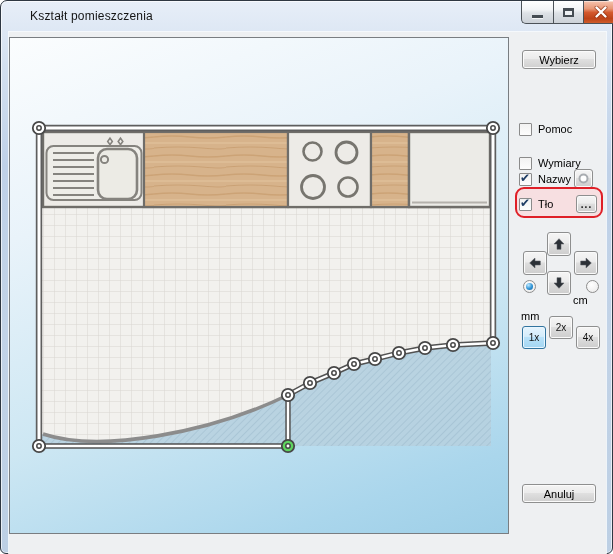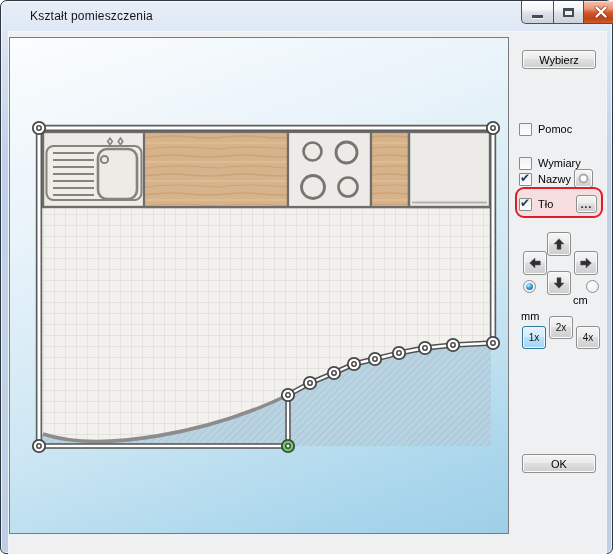--- a/index.html
+++ b/index.html
@@ -254,21 +254,21 @@
 
     <span class="radio checked" style="left:514px;top:248px;"></span>
     <span class="radio" style="left:577px;top:248px;"></span>
     <span class="unit-label" style="left:512px;margin-top:16px;">mm</span>
     <span class="unit-label" style="left:564px;">cm</span>
 
     <div class="sqbtn zoombtn selected" style="left:513px;top:294px;">1x</div>
     <div class="sqbtn zoombtn" style="left:540px;top:284px;">2x</div>
     <div class="sqbtn zoombtn" style="left:567px;top:294px;text-align:right;">4x</div>
 
-    <div class="btn" style="left:513px;top:422px;">OK</div>
+    <div class="btn" style="left:513px;top:452px;">Anuluj</div>
 
     <div class="grip">
       <i style="right:0;bottom:0;left:8px;top:8px;"></i>
       <i style="left:8px;top:4px;"></i>
       <i style="left:4px;top:8px;"></i>
       <i style="left:8px;top:0;"></i>
       <i style="left:0;top:8px;"></i>
       <i style="left:4px;top:4px;"></i>
     </div>
   </div>

